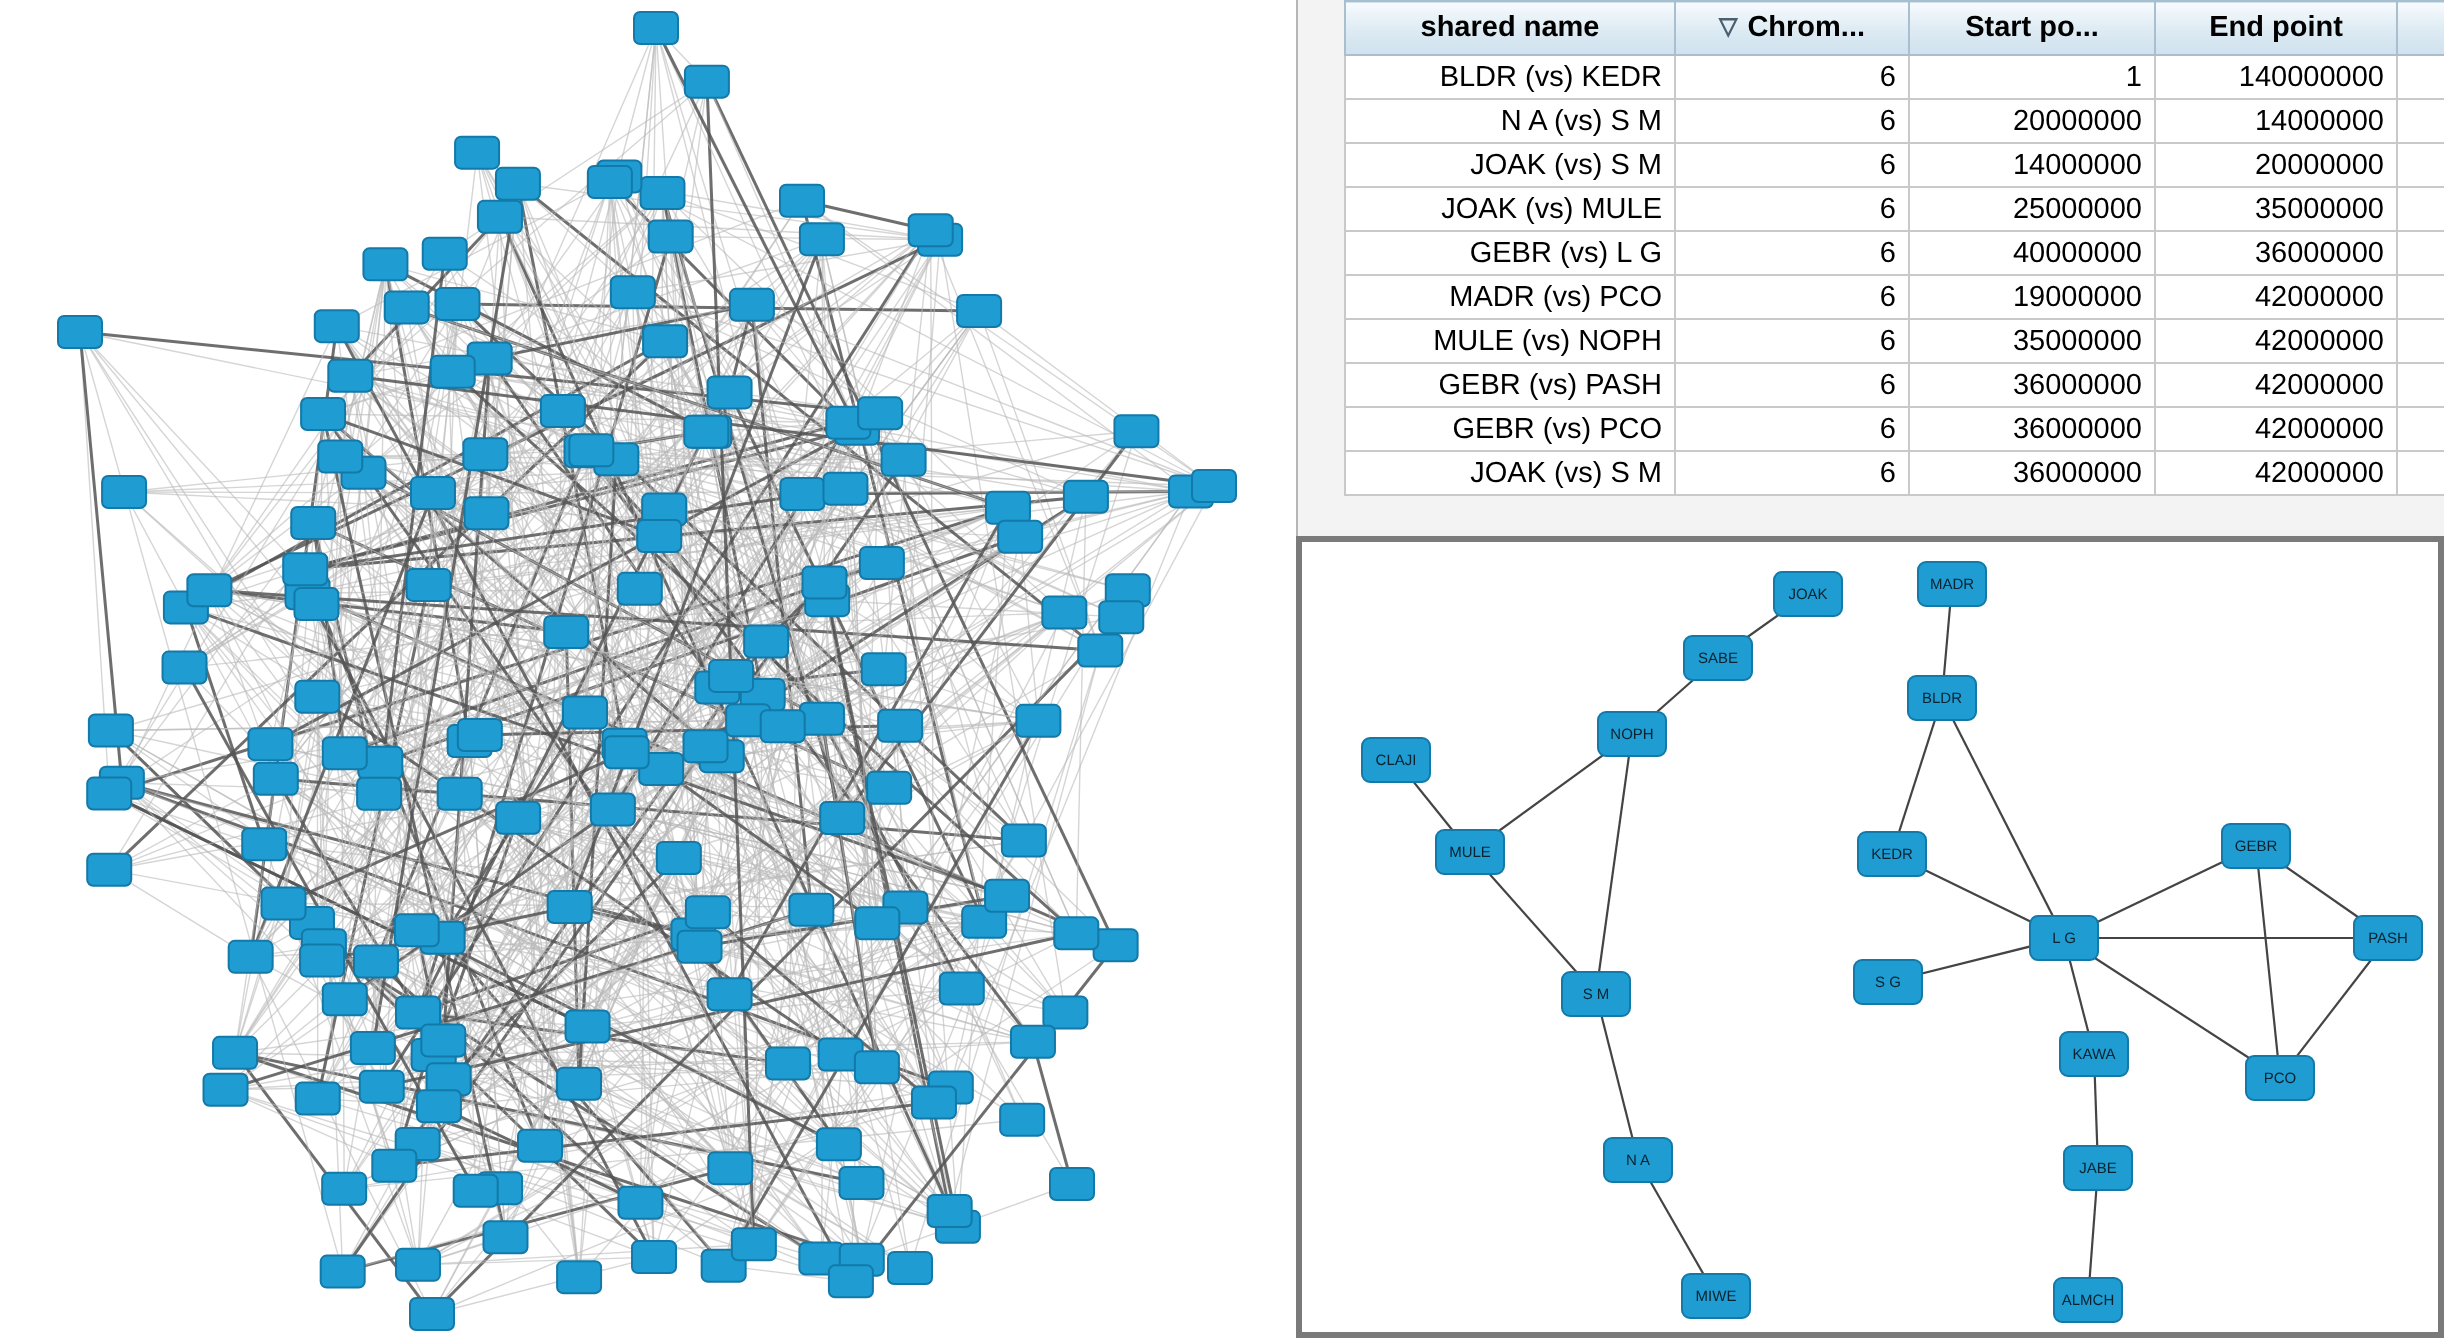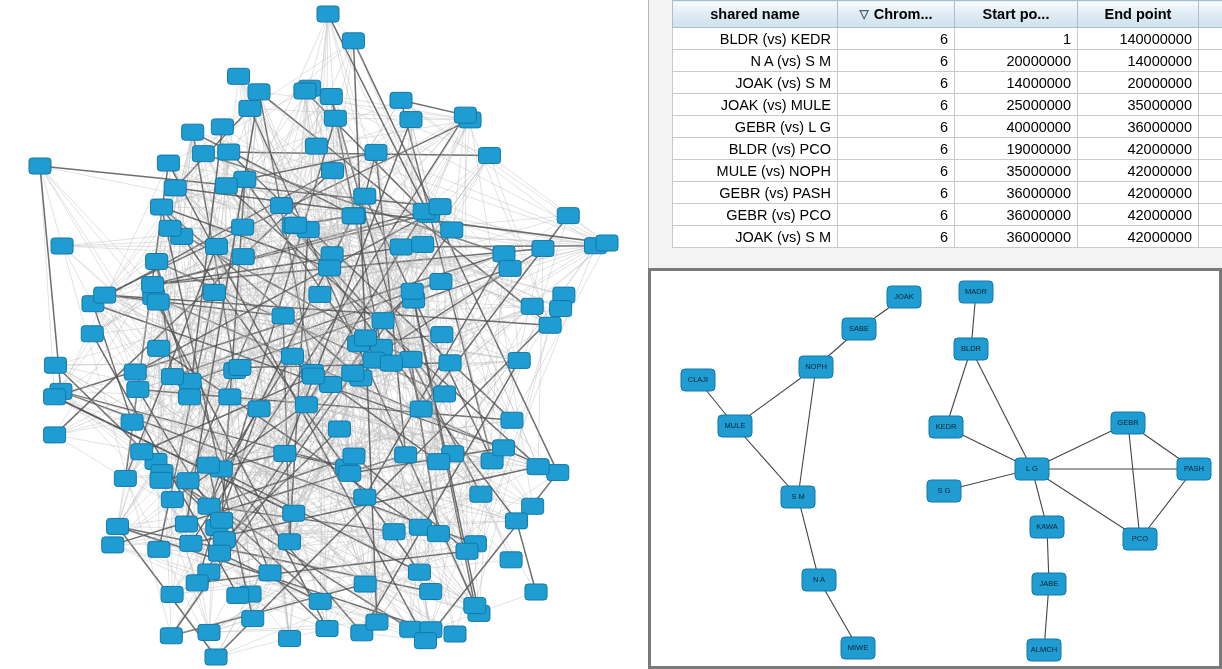--- a/index.html
+++ b/index.html
@@ -1212,21 +1212,21 @@
               <td class="num col-gen">5.9</td>
             </tr>
             <tr>
               <td class="txt col-name">GEBR (vs) L G</td>
               <td class="num col-chrom">6</td>
               <td class="num col-start">40000000</td>
               <td class="num col-end">36000000</td>
               <td class="num col-gen">16.9</td>
             </tr>
             <tr>
-              <td class="txt col-name">BLDR (vs) PCO</td>
+              <td class="txt col-name">MADR (vs) PCO</td>
               <td class="num col-chrom">6</td>
               <td class="num col-start">19000000</td>
               <td class="num col-end">42000000</td>
               <td class="num col-gen">11.4</td>
             </tr>
             <tr>
               <td class="txt col-name">MULE (vs) NOPH</td>
               <td class="num col-chrom">6</td>
               <td class="num col-start">35000000</td>
               <td class="num col-end">42000000</td>

